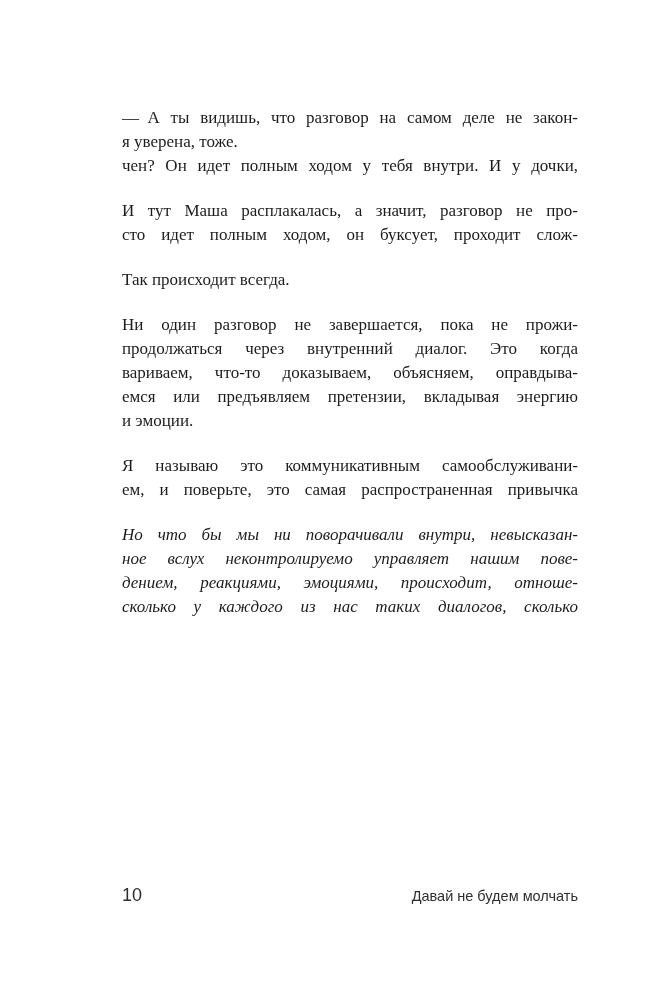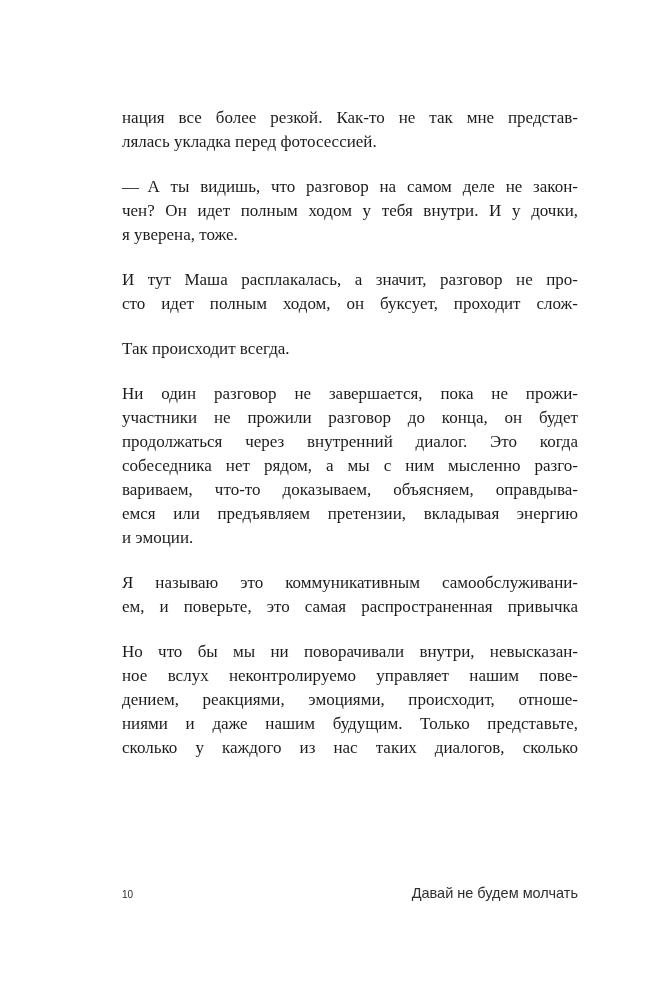--- a/index.html
+++ b/index.html
@@ -20,20 +20,21 @@
     position: absolute;
     top: 106px;
     left: 122px;
     width: 456px;
   }
   .paragraph {
     margin: 0 0 21px 0;
   }
   .paragraph:last-child {
     margin-bottom: 0;
+    font-style: italic;
   }
   .line {
     font-size: 17px;
     line-height: 24px;
     white-space: normal;
     color: #1c1c1c;
   }
   
   .line.jl {
     text-align: justify;
@@ -48,73 +49,66 @@
     top: 885px;
     left: 122px;
     right: 81px;
     display: flex;
     justify-content: space-between;
     align-items: baseline;
     font-family: "Liberation Sans", "DejaVu Sans", sans-serif;
     color: #2e2e2e;
   }
   .footer .page-number {
-    font-size: 10px;
+    font-size: 18px;
   }
   .footer .running-title {
     font-size: 14.5px;
   }
 </style>
 </head>
 <body>
 
 <div class="book-page">
 
   <div class="text-block">
 
-    <div class="paragraph">
-      <div class="line jl">нация все более резкой. Как-то не так мне представ-</div>
-      <div class="line ll">лялась укладка перед фотосессией.</div>
-    </div>
 
     <div class="paragraph">
       <div class="line jl">— А ты видишь, что разговор на самом деле не закон-</div>
+      <div class="line ll">я уверена, тоже.</div>
       <div class="line jl">чен? Он идет полным ходом у тебя внутри. И у дочки,</div>
-      <div class="line ll">я уверена, тоже.</div>
     </div>
 
     <div class="paragraph">
       <div class="line jl">И тут Маша расплакалась, а значит, разговор не про-</div>
       <div class="line jl">сто идет полным ходом, он буксует, проходит слож-</div>
     </div>
 
     <div class="paragraph">
       <div class="line ll">Так происходит всегда.</div>
     </div>
 
     <div class="paragraph">
       <div class="line jl">Ни один разговор не завершается, пока не прожи-</div>
-      <div class="line jl">участники не прожили разговор до конца, он будет</div>
       <div class="line jl">продолжаться через внутренний диалог. Это когда</div>
-      <div class="line jl">собеседника нет рядом, а мы с ним мысленно разго-</div>
       <div class="line jl">вариваем, что-то доказываем, объясняем, оправдыва-</div>
       <div class="line jl">емся или предъявляем претензии, вкладывая энергию</div>
       <div class="line ll">и эмоции.</div>
     </div>
 
     <div class="paragraph">
       <div class="line jl">Я называю это коммуникативным самообслуживани-</div>
       <div class="line jl">ем, и поверьте, это самая распространенная привычка</div>
     </div>
 
     <div class="paragraph">
       <div class="line jl">Но что бы мы ни поворачивали внутри, невысказан-</div>
       <div class="line jl">ное вслух неконтролируемо управляет нашим пове-</div>
       <div class="line jl">дением, реакциями, эмоциями, происходит, отноше-</div>
-      <div class="line jl">ниями и даже нашим будущим. Только представьте,</div>
       <div class="line jl">сколько у каждого из нас таких диалогов, сколько</div>
     </div>
 
   </div>
 
   <div class="footer">
     <span class="page-number">10</span>
     <span class="running-title">Давай не будем молчать</span>
   </div>
 

